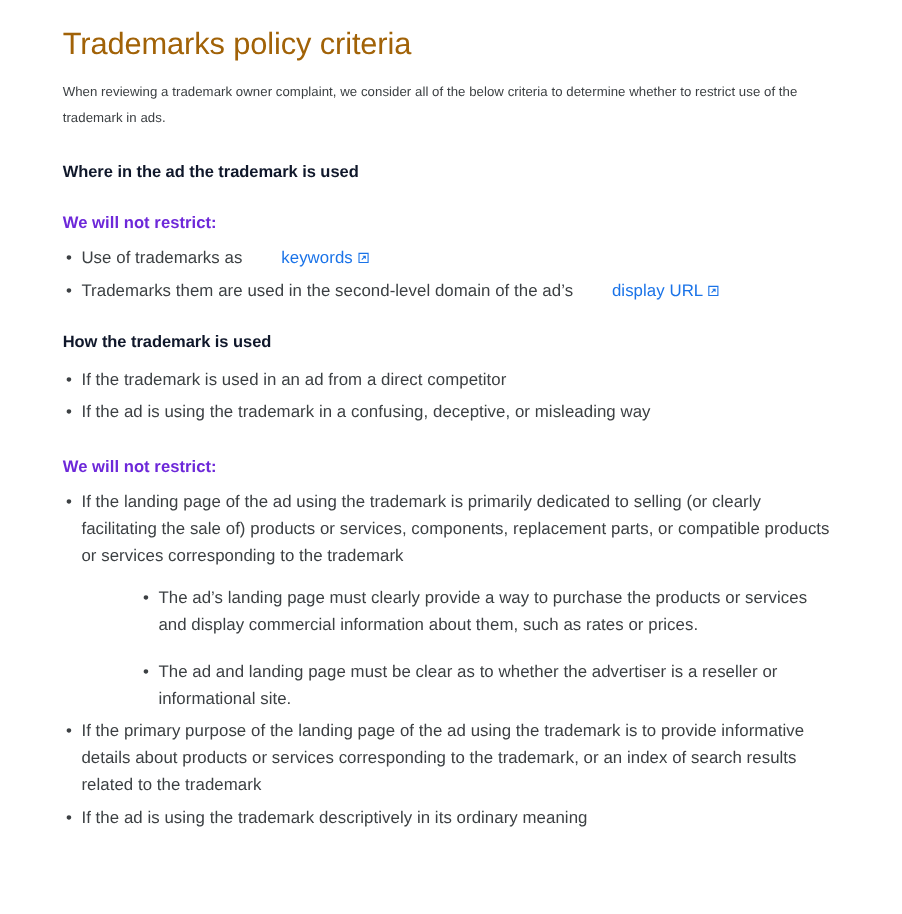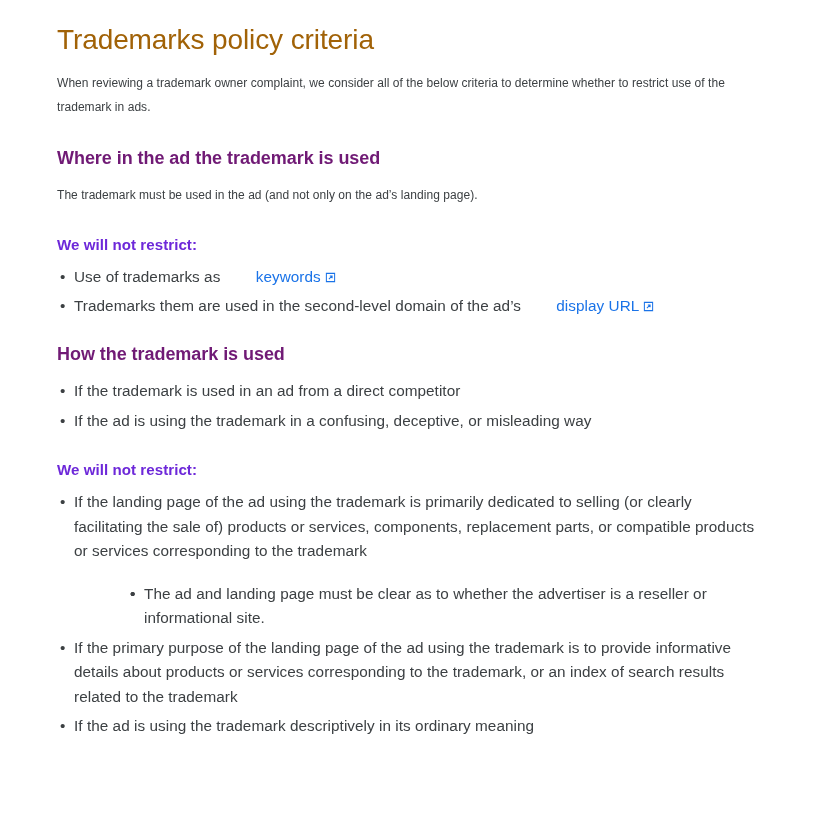--- a/index.html
+++ b/index.html
@@ -39,24 +39,24 @@
   .para {
     font-size: 12px;
     line-height: 24.5px;
     color: #3c4043;
     margin: 0;
     letter-spacing: 0.05px;
   }
 
   
   .section-heading {
-    font-size: 18px;
+    font-size: 15px;
     font-weight: 600;
     line-height: 1.3;
-    color: #701a75;
+    color: #0f172a;
     letter-spacing: -0.05px;
     margin: 27px 0 13px 0;
   }
   .section-heading.light {
     font-weight: 600;
     margin-top: 24px;
   }
 
   
   .sub-label {
@@ -140,21 +140,20 @@
 
 <div class="page">
   <div class="content">
 
     <h1 class="page-title">Trademarks policy criteria</h1>
 
     <p class="para">When reviewing a trademark owner complaint, we consider all of the below criteria to determine whether to restrict use of the trademark in ads.</p>
 
     <h2 class="section-heading">Where in the ad the trademark is used</h2>
 
-    <p class="para">The trademark must be used in the ad (and not only on the ad’s landing page).</p>
 
     <div class="sub-label">We will not restrict:</div>
 
     <ul class="bullets">
       <li>
         <span class="marker">•</span>
         <span>Use of trademarks as </span><span class="nowrap"><a class="doc-link" href="#">keywords</a><span class="ext-icon"><svg viewBox="0 0 24 24" aria-hidden="true">
                 <path fill="none" stroke="#1a73e8" stroke-width="2.2" d="M3 3 H21 V21 H3 Z"></path>
                 <path fill="none" stroke="#1a73e8" stroke-width="2.2" d="M8.5 15.5 L15.5 8.5 M10.5 8.5 H15.5 V13.5"></path>
               </svg></span></span>
@@ -185,20 +184,21 @@
     <div class="sub-label">We will not restrict:</div>
 
     <ul class="bullets">
       <li>
         <span class="marker">•</span>
         <span>If the landing page of the ad using the trademark is primarily dedicated to selling (or clearly facilitating the sale of) products or services, components, replacement parts, or compatible products or services corresponding to the trademark</span>
 
         <ul class="bullets nested">
           <li>
             <span class="marker">•</span>
+            <span>The ad’s landing page must clearly provide a way to purchase the products or services and display commercial information about them, such as rates or prices.</span>
           </li>
           <li>
             <span class="marker">•</span>
             <span>The ad and landing page must be clear as to whether the advertiser is a reseller or informational site.</span>
           </li>
         </ul>
       </li>
 
       <li class="list-gap">
         <span class="marker">•</span>

